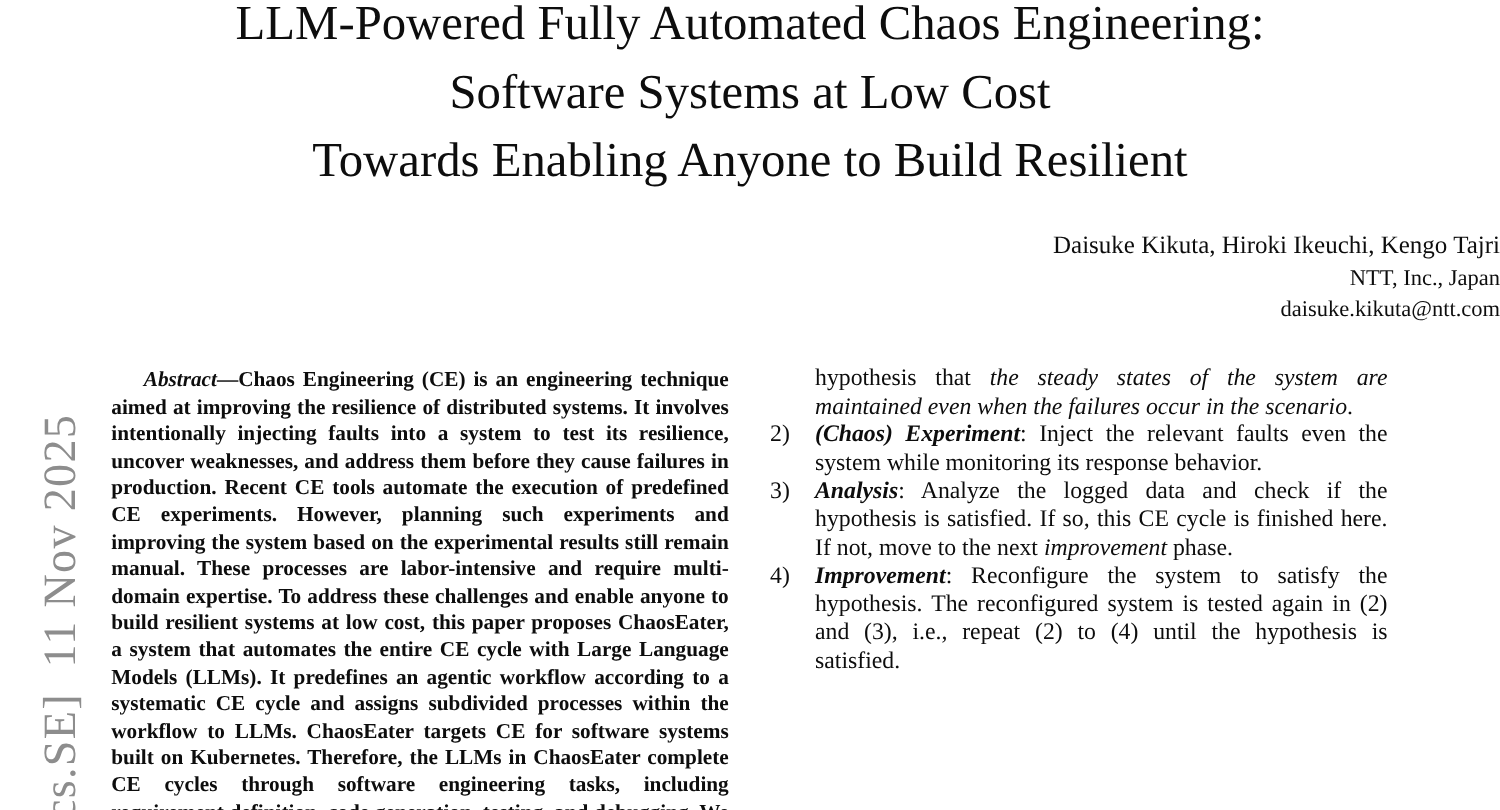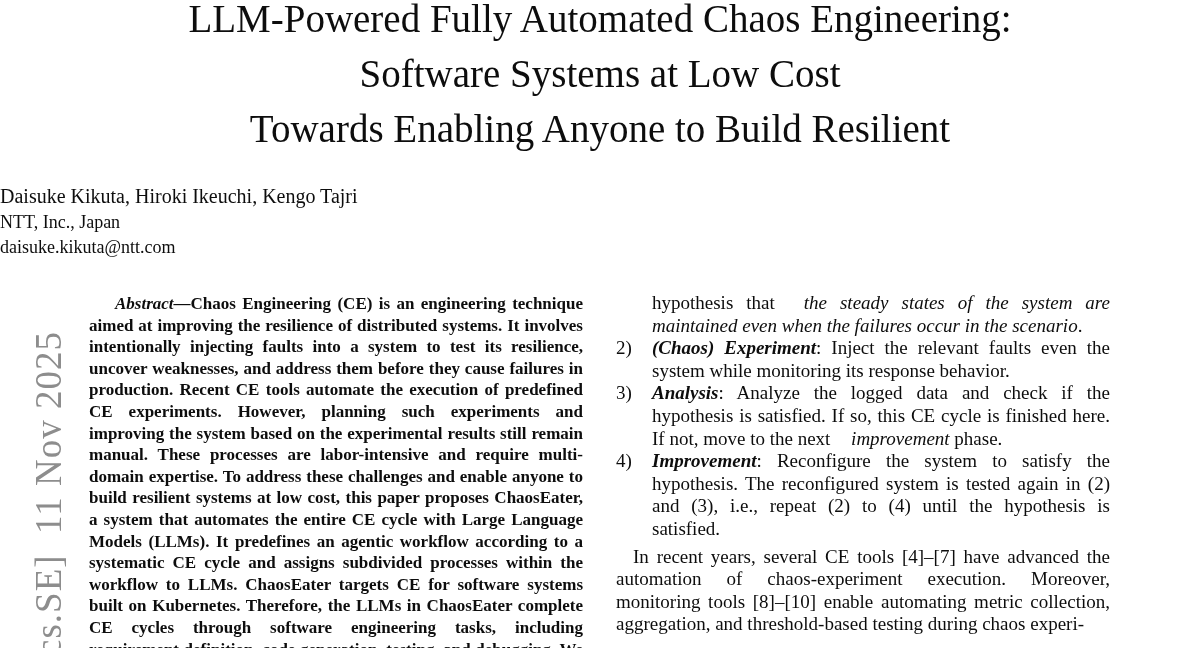--- a/index.html
+++ b/index.html
@@ -32,21 +32,21 @@
     text-align: center;
     font-size: 39px;
     line-height: 55px;
     white-space: nowrap;
   }
   .authors-block {
     position: absolute;
     top: 183px;
     left: 0;
     width: 100%;
-    text-align: left;
+    text-align: right;
   }
   .author-names { font-size: 20px; line-height: 27px; }
   .affiliation  { font-size: 18px; line-height: 25px; }
   .email        { font-size: 18px; line-height: 25px; }
   .col-left {
     position: absolute;
     left: 89px;
     top: 293px;
     width: 494px;
     font-size: 17px;
@@ -63,21 +63,21 @@
     width: 494px;
     font-size: 19px;
     line-height: 22.6px;
     text-align: justify;
   }
   .hang { margin-left: 36px; }
   .num-item { position: relative; margin-left: 36px; }
   .num-item .num { position: absolute; left: -36px; top: 0; }
   .intro-para { text-indent: 17px; margin-top: 5px; }
   .bi { font-weight: bold; font-style: italic; }
-  .it { font-style: italic; margin-left: 16px; }
+  .it { font-style: italic; }
 </style>
 </head>
 <body>
 
 <div class="page">
 
   <div class="arxiv-stamp">cs.SE]&nbsp;&nbsp;11 Nov 2025</div>
 
   <div class="title-block">
     <div>LLM-Powered Fully Automated Chaos Engineering:</div>
@@ -97,16 +97,15 @@
 
   <div class="col-right">
     <div class="hang"><span>hypothesis that </span><span class="it">the steady states of the system are maintained even when the failures occur in the scenario</span><span>.</span></div>
 
     <div class="num-item"><span class="num">2)</span><span class="bi">(Chaos) Experiment</span><span>: Inject the relevant faults even the system while monitoring its response behavior.</span></div>
 
     <div class="num-item"><span class="num">3)</span><span class="bi">Analysis</span><span>: Analyze the logged data and check if the hypothesis is satisfied. If so, this CE cycle is finished here. If not, move to the next </span><span class="it">improvement</span><span> phase.</span></div>
 
     <div class="num-item"><span class="num">4)</span><span class="bi">Improvement</span><span>: Reconfigure the system to satisfy the hypothesis. The reconfigured system is tested again in (2) and (3), i.e., repeat (2) to (4) until the hypothesis is satisfied.</span></div>
 
-    <div class="intro-para">In recent years, several CE tools [4]–[7] have advanced the automation of chaos-experiment execution. Moreover, monitoring tools [8]–[10] enable automating metric collection, aggregation, and threshold-based testing during chaos experi-</div>
   </div>
 
 </div>
 
 </body></html>

